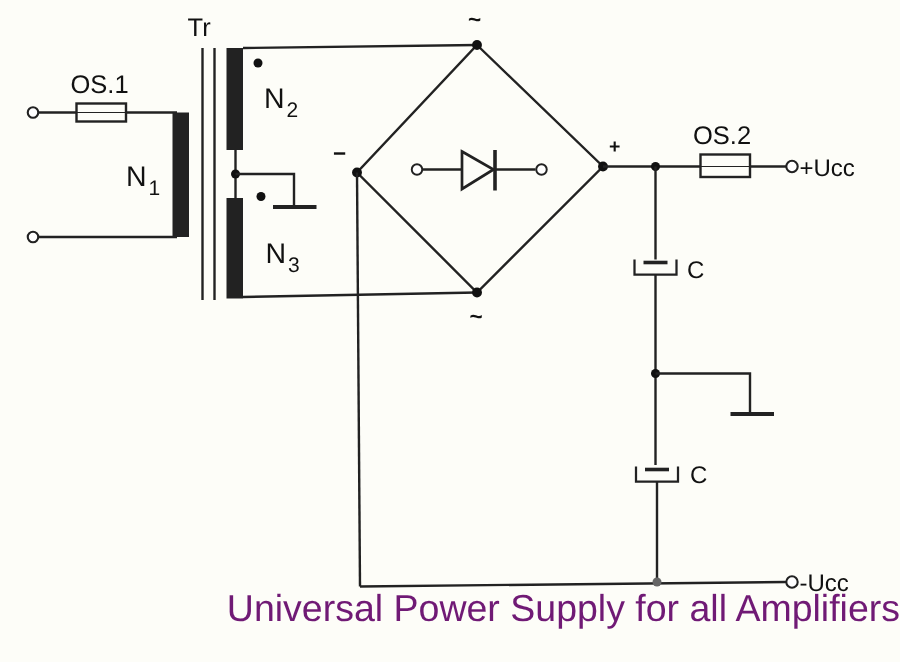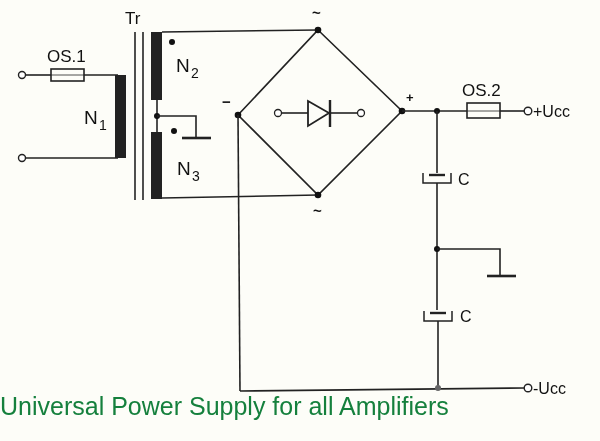--- a/index.html
+++ b/index.html
@@ -1,22 +1,22 @@
 <!DOCTYPE html>
 <html><head>
   <meta charset="utf-8">
   <style>
     html, body { margin: 0; padding: 0; background: #fdfdf8; }
     body { width: 600px; height: 441px; overflow: hidden; position: relative; }
     svg { position: absolute; left: 0; top: 0; }
     .lbl { font-family: "Liberation Sans", sans-serif; fill: #111; }
     .wire { stroke: #222; stroke-width: 1.6; fill: none; }
     .caption {
-      position: absolute; left: 0; top: 392px; width: 600px; text-align: left;
-      font-family: "Liberation Sans", sans-serif; font-size: 25px; color: #15803d;
+      position: absolute; left: 0; top: 392px; width: 600px; text-align: right;
+      font-family: "Liberation Sans", sans-serif; font-size: 25px; color: #701a75;
     }
   </style>
 </head>
 <body>
 
 <svg width="600" height="441" viewBox="0 0 600 441">
 
   <circle cx="22" cy="75" r="3.5" fill="#fff" stroke="#222" stroke-width="1.4"></circle>
   <circle cx="22" cy="158" r="3.5" fill="#fff" stroke="#222" stroke-width="1.4"></circle>
 

